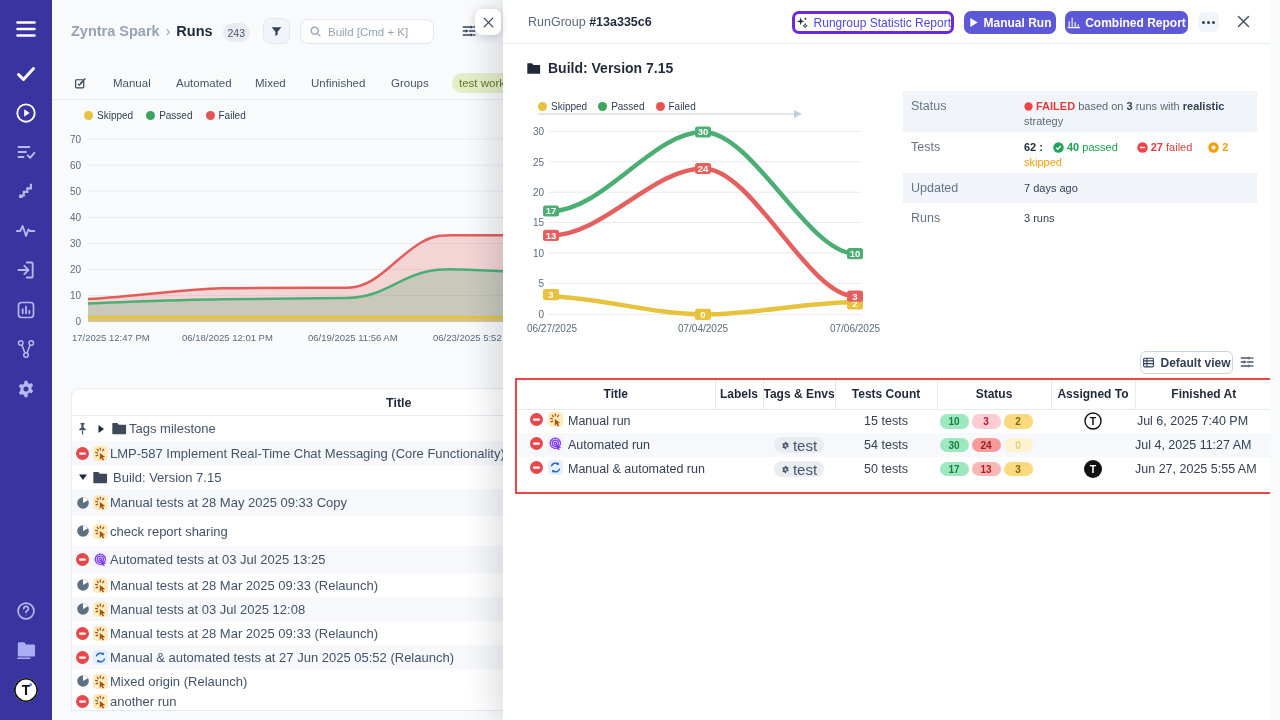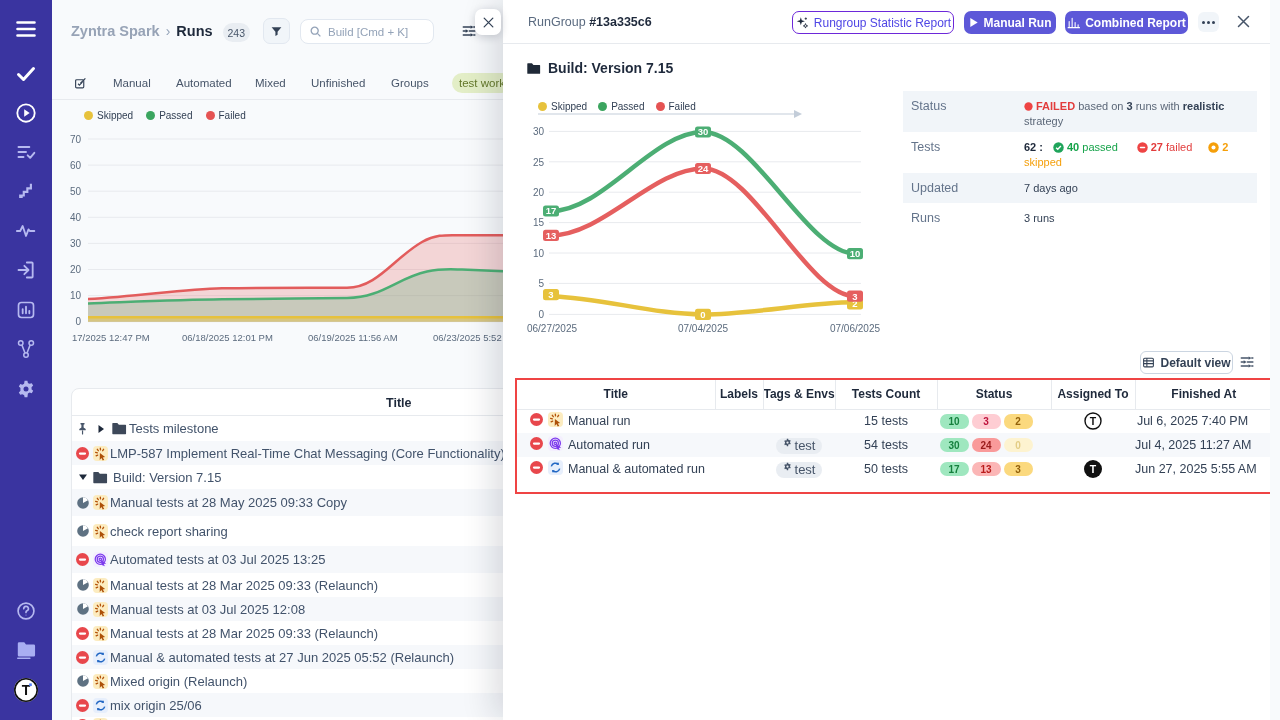--- a/index.html
+++ b/index.html
@@ -41,21 +41,21 @@
 .lrow .ic2 { display:flex; justify-content:center; align-items:center; flex:0 0 19px; }
 .lrow b { font-weight:normal; }
 
 
 .modal { position:absolute; left:503px; top:0; width:777px; height:720px; background:#fff; box-shadow:-10px 0 30px rgba(15,23,42,.14); z-index:40; }
 .mhead { position:absolute; top:0; left:0; right:0; height:44px; border-bottom:1px solid #e7eaee; }
 .rg1 { position:absolute; top:15px; left:25px; font-size:12.5px; color:#5b6b80; }
 .rg1 b { color:#1e293b; }
 .btn { position:absolute; top:11px; height:23px; border-radius:7px; font-size:12px; display:flex; align-items:center; justify-content:center; gap:5px; font-weight:bold; white-space:nowrap; }
 .btn.outline { font-weight:normal; }
-.btn.outline { left:289px; width:162px; background:#fff; border:1px solid #6d28d9; color:#4f46e5; }
+.btn.outline { left:289px; width:162px; background:#fff; border:3px solid #6d28d9; color:#4f46e5; }
 .btn.fill { background:#5d58d8; color:#fff; border:none; }
 .btnB { left:461px; width:92px; }
 .btnC { left:562px; width:123px; }
 .dots { position:absolute; top:12px; left:695px; width:21px; height:20px; background:#f1f5f9; border-radius:6px; display:flex; align-items:center; justify-content:center; gap:2px; }
 .dots i { width:3px; height:3px; background:#334155; border-radius:50%; }
 .mclose { position:absolute; top:14px; left:733px; }
 
 .buildrow { position:absolute; top:60px; left:24px; display:flex; align-items:center; gap:7px; }
 .buildrow span { font-size:14px; font-weight:bold; color:#1e293b; }
 
@@ -79,21 +79,21 @@
 .rt { width:100%; border-collapse:collapse; table-layout:fixed; }
 .rt th { font-size:12px; font-weight:bold; color:#1e293b; height:29px; border-right:1px solid #e7eaee; border-bottom:1px solid #e7eaee; white-space:nowrap; overflow:hidden; }
 .rt th:last-child { border-right:none; }
 .rt td { height:24px; font-size:12.5px; color:#334155; text-align:center; vertical-align:middle; }
 .rt tr.alt td { background:#f6f8fb; }
 .titlecell { display:flex; align-items:center; gap:5px; padding-left:13px; }
 .tests { font-size:10.5px; color:#64748b; }
 .date { font-size:10.5px; color:#64748b; white-space:nowrap; padding-right:22px; }
 .pills { display:flex; justify-content:center; gap:3px; padding-right:16px; }
 .pill { width:29px; height:14.5px; border-radius:7px; font-size:10px; font-weight:bold; display:flex; align-items:center; justify-content:center; }
-.tagpill { display:inline-flex; align-items:flex-start; gap:3px; background:#e9edf2; border-radius:8px; height:16px; padding:0 7px; font-size:13px; color:#475569; }
+.tagpill { display:inline-flex; align-items:center; gap:3px; background:#e9edf2; border-radius:8px; height:16px; padding:0 7px; font-size:15px; color:#475569; }
 
 
 .fclose { position:absolute; left:475px; top:9px; width:26px; height:26px; background:#fff; border-radius:7px; box-shadow:0 2px 8px rgba(15,23,42,.18); z-index:50; display:flex; align-items:center; justify-content:center; }
 </style>
 </head>
 <body>
 <div class="app">
 
   <div class="crumb">Zyntra Spark<span class="sep">›</span><span class="cur">Runs</span></div>
   <div class="badge243">243</div>
@@ -187,21 +187,21 @@
         <span class="ic2">
           <svg width="8" height="10" viewBox="0 0 8 10">
             <path d="M1.5 1l5.5 4-5.5 4z" fill="#1e293b"></path>
           </svg>
         </span>
         <span class="ic2">
           <svg width="15" height="13" viewBox="0 0 24 20" fill="#3d4859">
             <path d="M1.5 1h7l2.5 3h10.5a1 1 0 0 1 1 1v13a1 1 0 0 1-1 1h-20a1 1 0 0 1-1-1V2a1 1 0 0 1 1-1z"></path>
           </svg>
         </span>
-        <b>Tests milestone</b>
+        <b>Tags milestone</b>
       </div>
     <div class="lrow alt" style="height:24px">
         <span class="ic1">
           <svg width="13" height="13" viewBox="0 0 13 13">
             <circle cx="6.5" cy="6.5" r="6.5" fill="#e8474c"></circle>
             <rect x="2.9" y="5.4" width="7.2" height="2.3" rx="1.1" fill="#fff"></rect>
           </svg>
         </span>
         <span class="ic2">
           <svg width="15" height="15" viewBox="0 0 15 15">
@@ -395,40 +395,20 @@
               <line x1="7.3" y1="2.2" x2="7.5" y2="3.9"></line>
               <line x1="4.3" y1="3.3" x2="5.3" y2="4.7"></line>
               <line x1="2.6" y1="6.3" x2="4.4" y2="6.9"></line>
               <line x1="3.1" y1="9.8" x2="4.7" y2="9.1"></line>
               <line x1="10.6" y1="3.3" x2="9.7" y2="4.7"></line>
             </g>
             <path d="M6.9 6.9l5.2 4-2.4.5 1.5 2.3-1.4.8-1.4-2.4-1.7 1.8z" fill="#ad5008"></path>
           </svg>
         </span>
         <b>Mixed origin (Relaunch)</b>
-      </div>
-    <div class="lrow alt" style="height:24px">
-        <span class="ic1">
-          <svg width="13" height="13" viewBox="0 0 13 13">
-            <circle cx="6.5" cy="6.5" r="6.5" fill="#e8474c"></circle>
-            <rect x="2.9" y="5.4" width="7.2" height="2.3" rx="1.1" fill="#fff"></rect>
-          </svg>
-        </span>
-        <span class="ic2">
-          <svg width="15" height="15" viewBox="0 0 15 15">
-            <rect width="15" height="15" rx="4" fill="#e7effc"></rect>
-            <g fill="none" stroke="#2368c4" stroke-width="1.5">
-              <path d="M3.3 6.4a4.4 4.4 0 0 1 7.3-2"></path>
-              <path d="M11.7 8.6a4.4 4.4 0 0 1-7.3 2"></path>
-            </g>
-            <path d="M10.2 2.2l.8 2.8-2.8-.5z" fill="#2368c4"></path>
-            <path d="M4.8 12.8L4 10l2.8.5z" fill="#2368c4"></path>
-          </svg>
-        </span>
-        <b>mix origin 25/06</b>
       </div>
     <div class="lrow" style="height:17px">
         <span class="ic1">
           <svg width="13" height="13" viewBox="0 0 13 13">
             <circle cx="6.5" cy="6.5" r="6.5" fill="#e8474c"></circle>
             <rect x="2.9" y="5.4" width="7.2" height="2.3" rx="1.1" fill="#fff"></rect>
           </svg>
         </span>
         <span class="ic2">
           <svg width="15" height="15" viewBox="0 0 15 15">

